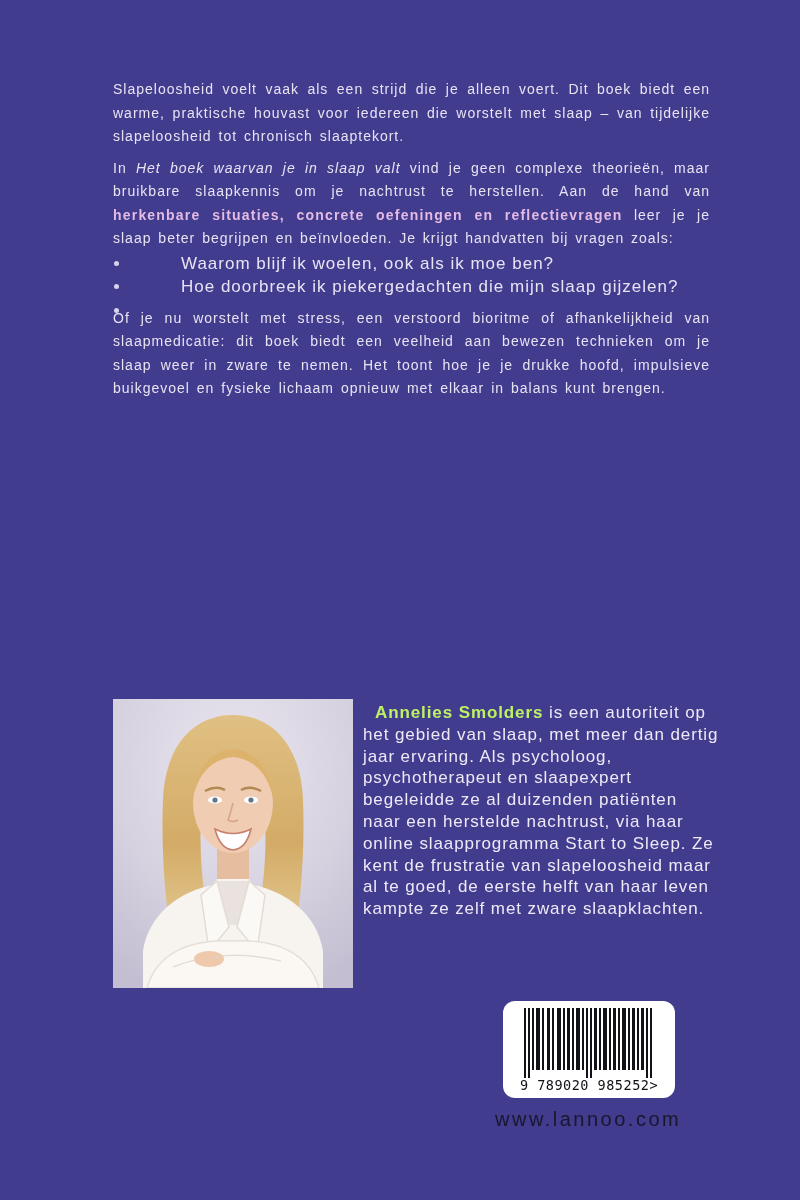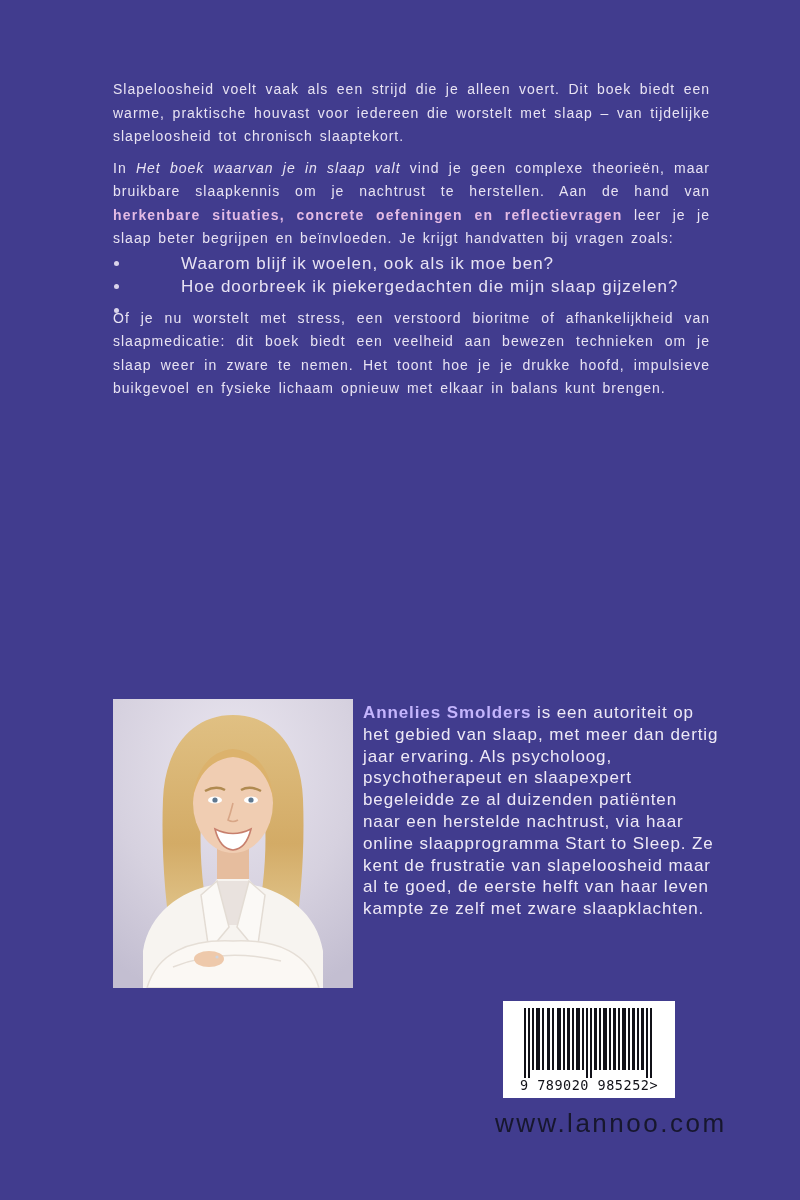--- a/index.html
+++ b/index.html
@@ -54,41 +54,42 @@
     flex:0 0 240px; width:240px; height:289px;
     display:block;
   }
   .bio {
     flex:1 1 auto;
     color:#eee9f6;
     font-size:17px; line-height:21.8px;
     letter-spacing:0.9px;
     padding-top:3px;
   }
-  .bio .author-name { font-weight:bold; color:#c4b5fd; }
+  .bio .author-name { font-weight:bold; color:#bef264;margin-left:12px; }
   .barcode-box {
     position:absolute; left:503px; top:1001px;
     width:172px; height:97px;
     background:#ffffff;
     display:flex; flex-direction:column; align-items:center; justify-content:flex-start;
     padding-top:7px;
+    border-radius:12px;
   }
   .barcode-digits {
     position:absolute; bottom:5px; left:0; right:0;
     text-align:center;
     font-family:"DejaVu Sans Mono", monospace;
     font-size:13.5px; color:#111118;
     background:transparent;
     letter-spacing:0.5px;
   }
   .website {
     position:absolute; left:495px; top:1108px; width:220px;
     text-align:left;
     color:#17172e;
-    font-size:26px;
+    font-size:20px;
     letter-spacing:2.5px;
   }
 </style>
 </head>
 <body>
 
 <div class="page">
 
   <div class="content">
 

